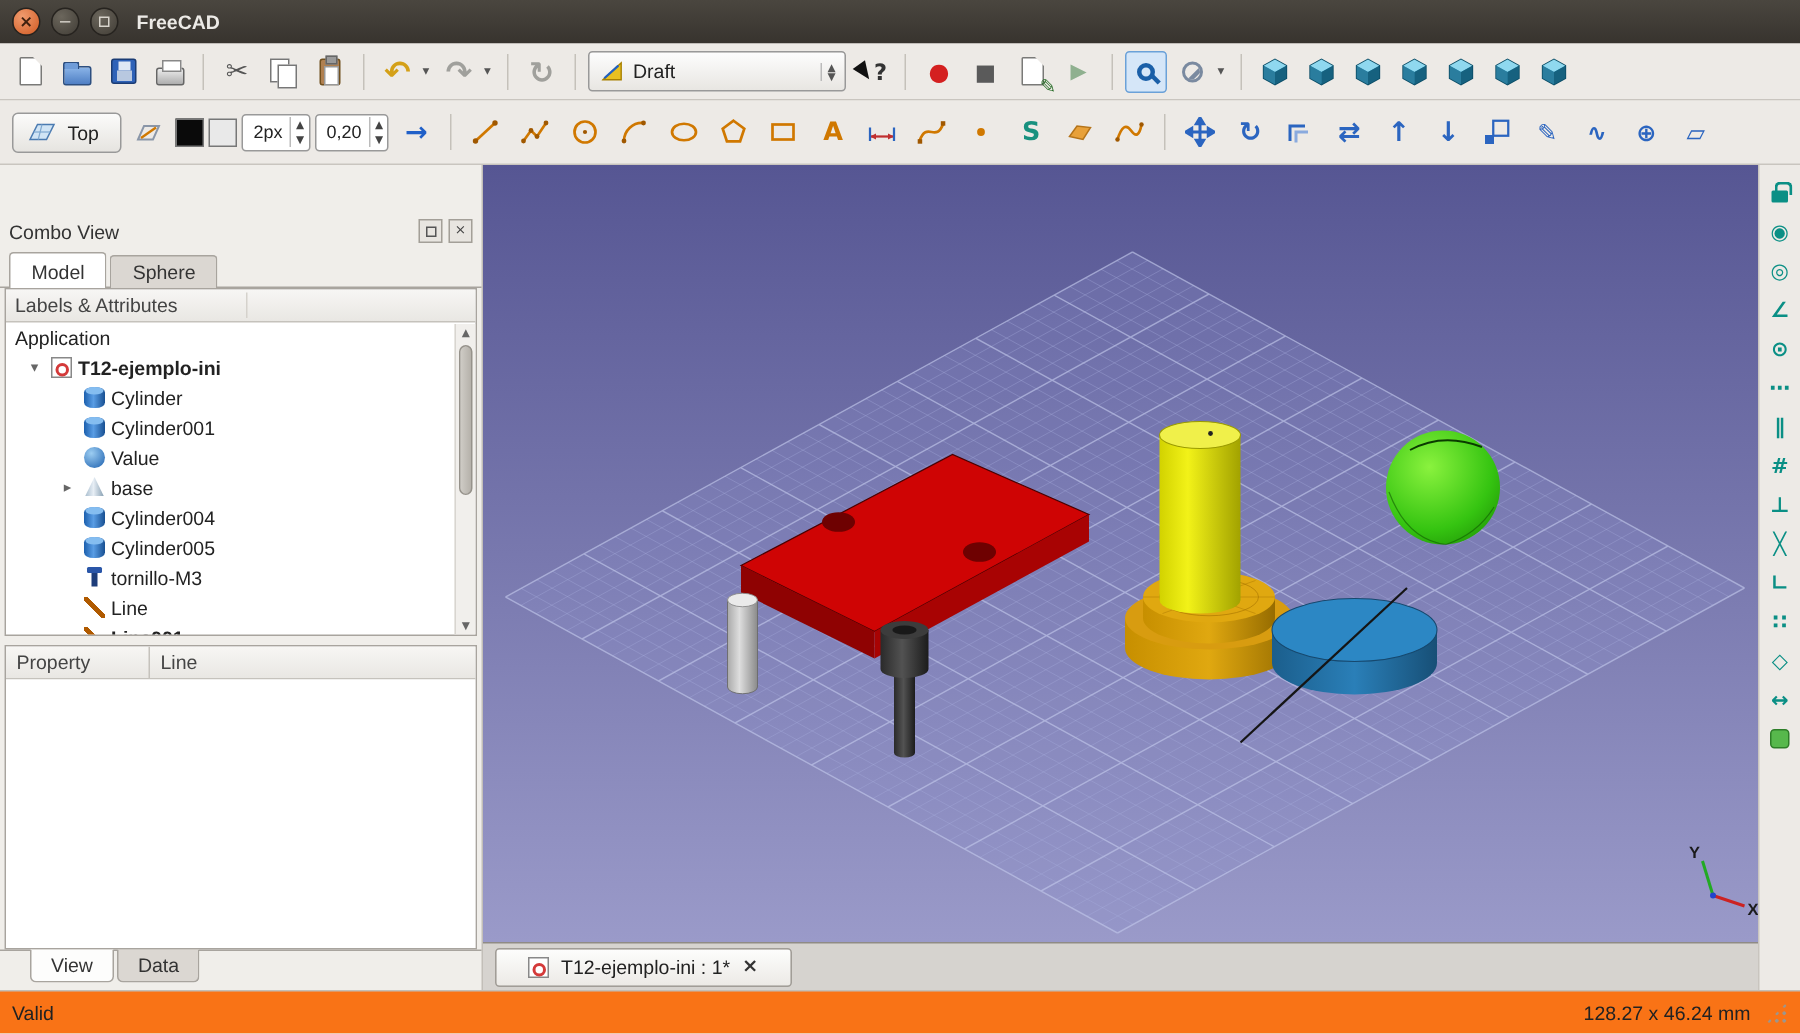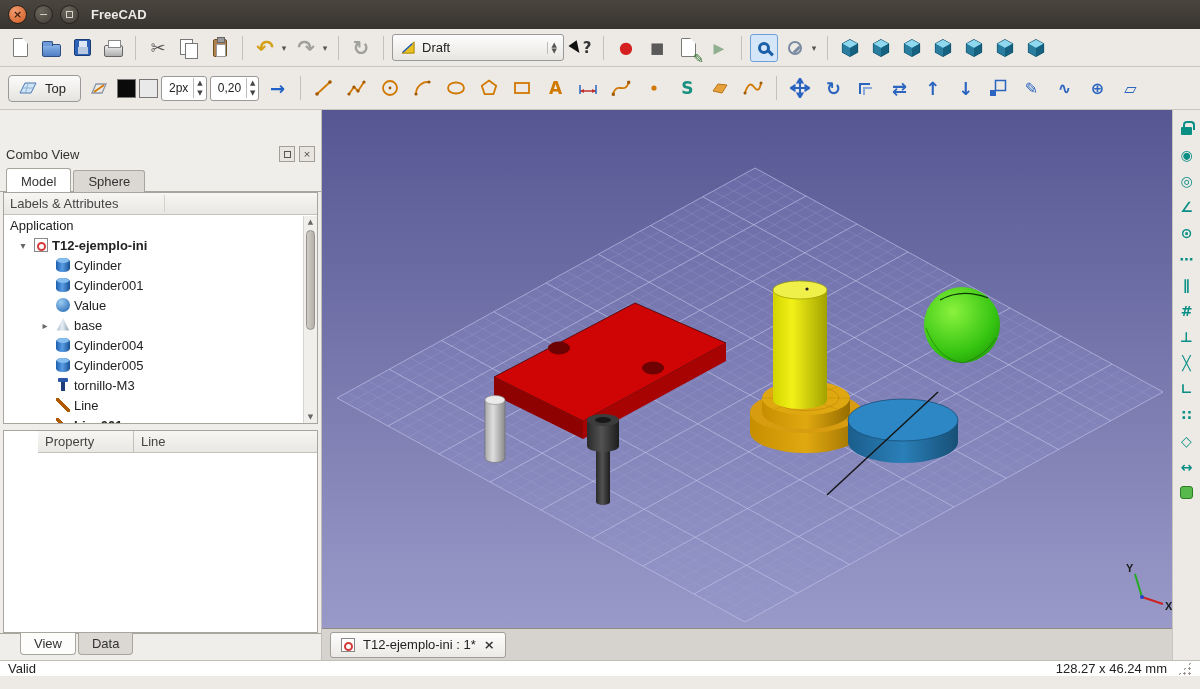--- a/index.html
+++ b/index.html
@@ -131,50 +131,50 @@
   .ti-screw { }
   .ti-screw::before { content:""; position:absolute; top:0; left:2px; width:10px; height:4px; background:#2a56a8; border-radius:1px; }
   .ti-screw::after { content:""; position:absolute; top:4px; left:5px; width:4px; height:9px; background:#1d3d7a; }
   .ti-line { background:linear-gradient(45deg,transparent 42%,#b05a00 42%,#b05a00 58%,transparent 58%); }
   .vscroll { position:absolute; right:0; top:23px; bottom:0; width:14px; background:#f1efec; border-left:1px solid #d8d5d0; }
   .vscroll .stepper { height:12px; text-align:center; font-size:7px; color:#666; line-height:12px; }
   .vscroll .thumb { position:absolute; top:14px; left:2px; right:2px; height:100px;
                     background:linear-gradient(90deg,#cfccc6,#b5b1aa); border:1px solid #96928b; border-radius:6px; }
   .splitter { height:6px; flex:none; }
   .propbox { flex:1; margin:0 3px; background:#fff; border:1px solid #a8a49e; overflow:hidden; display:flex; flex-direction:column; }
-  .prop-hdr { height:22px; background:linear-gradient(#f7f6f4,#e9e7e3); border-bottom:1px solid #c5c2bc; display:flex; flex:none;margin-left:34px; }
+  .prop-hdr { height:22px; background:linear-gradient(#f7f6f4,#e9e7e3); border-bottom:1px solid #c5c2bc; display:flex; flex:none; }
   .prop-hdr .cell { display:flex; align-items:center; padding-left:7px; color:#444; }
   .prop-hdr .c1 { width:96px; border-right:1px solid #c5c2bc; }
   .prop-body { flex:1; background:#fff; }
   .btabs { height:27px; display:flex; align-items:flex-start; padding-left:20px; border-top:1px solid #a8a49e; flex:none; }
   .btab { padding:3px 13px; border:1px solid #a8a49e; border-top:none; background:#dbd7d2; color:#333;
           border-radius:0 0 4px 4px; margin-right:2px; position:relative; top:-1px; }
   .btab.active { background:#fdfdfc; }
 
   
   .center { width:850px; flex:none; display:flex; flex-direction:column; }
   .viewport { width:850px; height:518px; flex:none; position:relative; }
   .viewport svg { display:block; }
   .doctabbar { height:32px; background:#d6d3cf; border-top:1px solid #8f8b85; display:flex; align-items:center; padding-left:8px; flex:none; }
   .doctab { display:flex; align-items:center; gap:8px; background:linear-gradient(#fdfdfc,#eceae6);
-            border:1px solid #a19d97; border-radius:3px; height:26px; padding:0 10px; }
+            border:1px solid #a19d97; border-radius:3px; height:26px; padding:0 21px; }
   .doctab .x { font-weight:bold; color:#333; font-size:13px; }
 
   
   .rtb { width:28px; flex:none; background:#edeae6; border-left:1px solid #c9c5bf; display:flex; flex-direction:column;
          align-items:center; padding-top:8px; gap:5px; }
   .rtbi { width:22px; height:21px; display:flex; align-items:center; justify-content:center;
           color:#0a8f85; font-size:14px; font-weight:bold; flex:none; }
   .i-lock { width:11px; height:8px; background:#0a8f85; border-radius:1px; position:relative; margin-top:5px; }
   .i-lock::before { content:""; position:absolute; top:-6px; left:1.5px; width:8px; height:7px;
                     border:2px solid #0a8f85; border-bottom:none; border-radius:4px 4px 0 0; }
   .i-greensq { width:13px; height:13px; background:#57b84c; border:1px solid #2e7e28; border-radius:3px; }
 
   
-  .statusbar { height:16px; background:#ffffff; border-top:1px solid #c2beb8; display:flex; align-items:center;
+  .statusbar { height:29px; background:#f97316; border-top:1px solid #c2beb8; display:flex; align-items:center;
                justify-content:space-between; padding:0 8px; flex:none; }
   .statusbar .dims { display:flex; align-items:center; gap:10px; color:#222; }
   .grip { width:15px; height:15px; background-image:radial-gradient(#9a968f 1px,transparent 1.2px);
           background-size:5px 5px; clip-path:polygon(100% 0,100% 100%,0 100%); }
 </style>
 </head>
 <body>
 
 <svg width="0" height="0" style="position:absolute">
   <defs>

